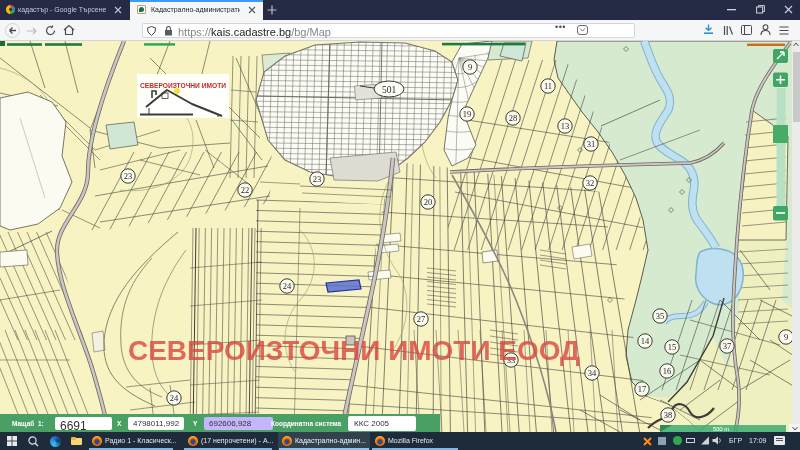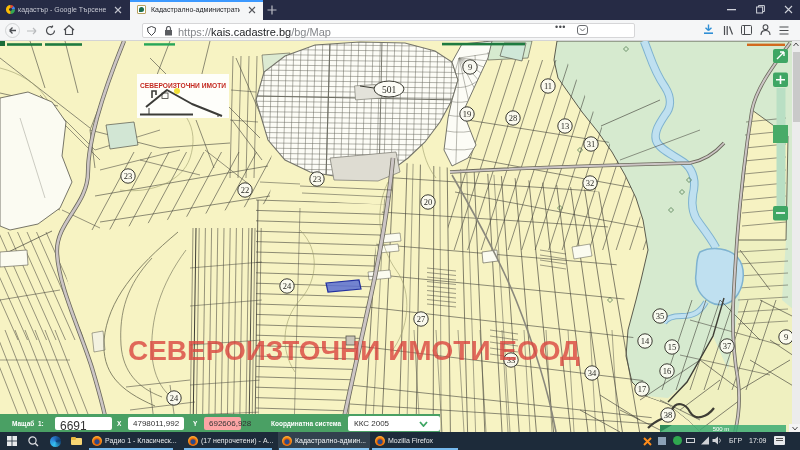--- a/index.html
+++ b/index.html
@@ -571,23 +571,23 @@
       <path d="M0.5,1 L9.5,1 M0.5,4.5 L9.5,4.5 M0.5,8 L9.5,8" stroke="#4a4c50" stroke-width="1.2"></path>
     </svg>
 </div>
 
 <div class="abs" style="left:0;top:414px;width:440px;height:18px;background:#4aa064">
   <div class="abs" style="left:12px;top:6px;font-size:6.5px;font-weight:bold;color:#fff">Мащаб&nbsp;&nbsp;1:</div>
   <div class="abs" style="left:55px;top:2.5px;width:57px;height:13px;background:#fff;border-radius:2px;font-size:12px;color:#333;padding:2px 0 0 5px">6691</div>
   <div class="abs" style="left:117px;top:6px;font-size:6.5px;font-weight:bold;color:#fff">X</div>
   <div class="abs" style="left:128px;top:2.5px;width:56px;height:13px;background:#fff;border-radius:2px;font-size:8px;color:#333;padding:2px 0 0 5px">4798011,992</div>
   <div class="abs" style="left:193px;top:6px;font-size:6.5px;font-weight:bold;color:#fff">Y</div>
-  <div class="abs" style="left:204px;top:2.5px;width:37px;height:13px;background:#fca5a5;border-radius:2px;font-size:8px;color:#333;padding:2px 12px 0 5px">692606,928</div>
+  <div class="abs" style="left:204px;top:2.5px;width:69px;height:13px;background:#c4b5fd;border-radius:2px;font-size:8px;color:#333;padding:2px 12px 0 5px">692606,928</div>
   <div class="abs" style="left:271px;top:6px;font-size:6.5px;font-weight:bold;color:#fff">Координатна система</div>
-  <div class="abs" style="left:348px;top:1.5px;width:92px;height:15px;background:#fff;border-radius:2px;font-size:8px;color:#333;padding:3px 0 0 6px">ККС 2005</div>
+  <div class="abs" style="left:348px;top:1.5px;width:68px;height:15px;background:#fff;border-radius:2px;font-size:8px;color:#333;padding:3px 0 0 6px">ККС 2005</div>
   <svg class="abs" style="left:419px;top:7px" width="9" height="6" viewBox="0 0 9 6">
       <path d="M1,1 L4.5,5 L8,1" fill="none" stroke="#3fa664" stroke-width="1.8"></path>
     </svg>
 </div>
 
 <div class="abs" style="left:792px;top:41px;width:8px;height:391px;background:#ececec"></div>
 <div class="abs" style="left:792.5px;top:52px;width:7px;height:70px;background:#c9c9c9"></div>
 <svg class="abs" style="left:793px;top:42px" width="6" height="5" viewBox="0 0 6 5">
     <path d="M0.5,4 L3,1 L5.5,4" fill="none" stroke="#505050" stroke-width="1"></path>
   </svg>

